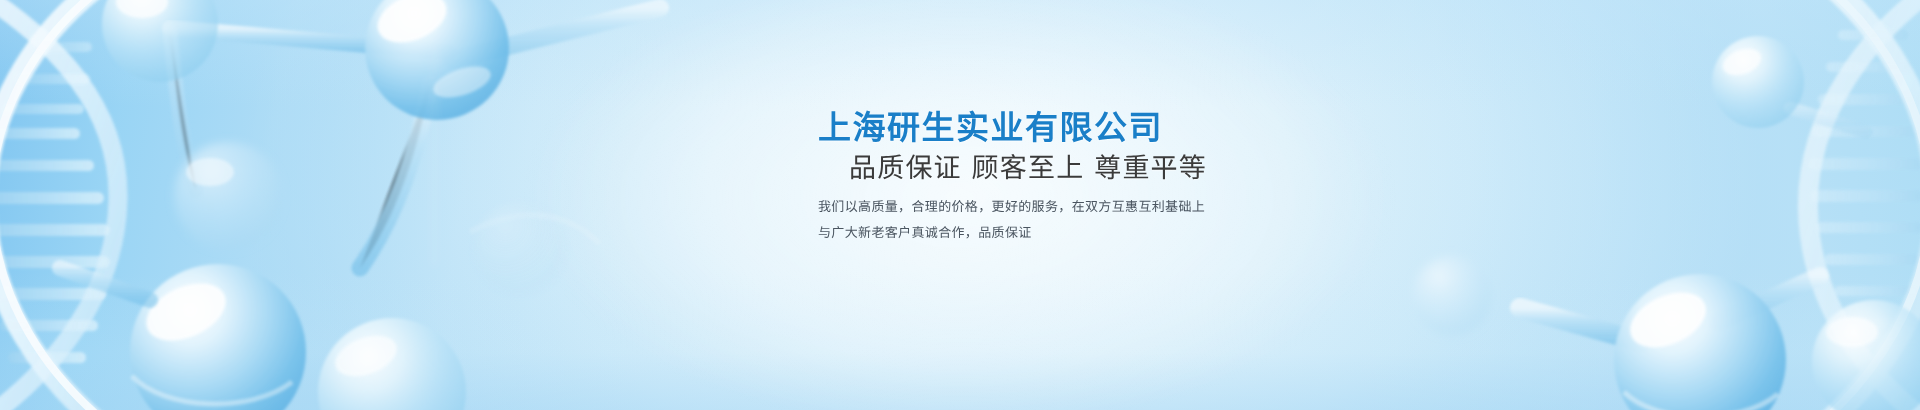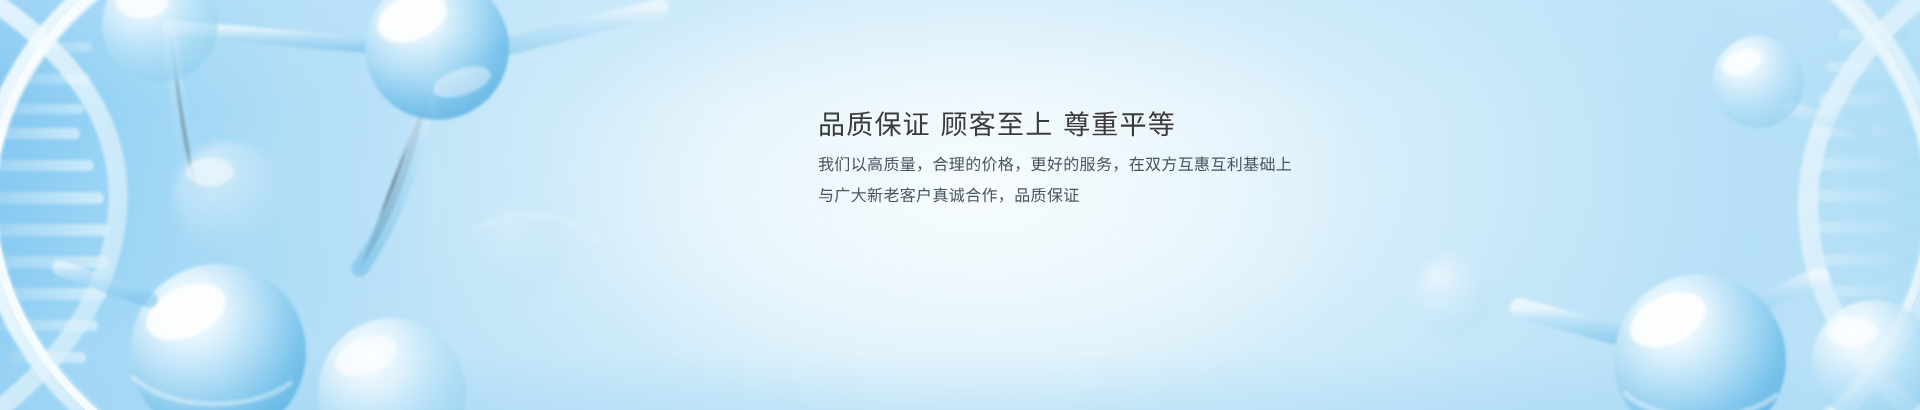--- a/index.html
+++ b/index.html
@@ -91,30 +91,30 @@
   }
   .company-slogan {
     font-size: 27px;
     font-weight: 400;
     color: #3b3b3b;
     letter-spacing: 1.2px;
     line-height: 1.26;
     margin: 0 0 9px 0;
     white-space: nowrap;
     text-shadow: 0 1px 1px rgba(255,255,255,0.55);
+    text-align: center;
   }
   .company-desc {
-    font-size: 16px;
+    font-size: 13px;
     font-weight: 400;
     color: #4a5560;
     letter-spacing: 0.35px;
     line-height: 1.95;
     margin: 0;
     white-space: nowrap;
-    font-family: Liberation Mono, monospace;
   }
 </style>
 </head>
 <body>
 
 <div id="banner">
 
   <div class="bg-base"></div>
   <div class="bg-left-wash"></div>
   <div class="bg-right-wash"></div>
@@ -265,18 +265,19 @@
         <ellipse cx="1852" cy="332" rx="26" ry="15" fill="#ffffff" opacity="0.58" filter="url(#soften)"></ellipse>
 
         <circle cx="1452" cy="296" r="40" fill="url(#sphereGhost)" filter="url(#softenMore)"></circle>
       </g>
     </svg>
   </div>
 
   <div class="bg-center-glow"></div>
 
   <div class="text-block">
+    <h1 class="company-title">上海研生实业有限公司</h1>
     <h2 class="company-slogan">品质保证 顾客至上 尊重平等</h2>
     <p class="company-desc">我们以高质量，合理的价格，更好的服务，在双方互惠互利基础上</p>
     <p class="company-desc">与广大新老客户真诚合作，品质保证</p>
   </div>
 
 </div>
 
 </body></html>

